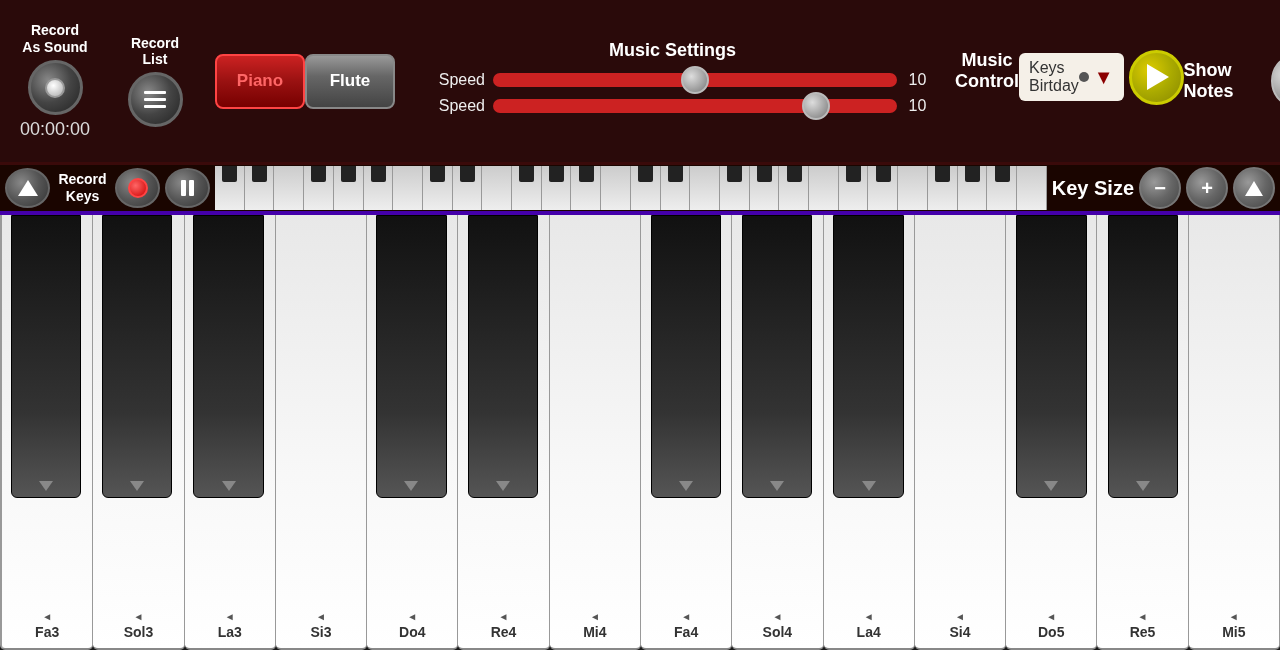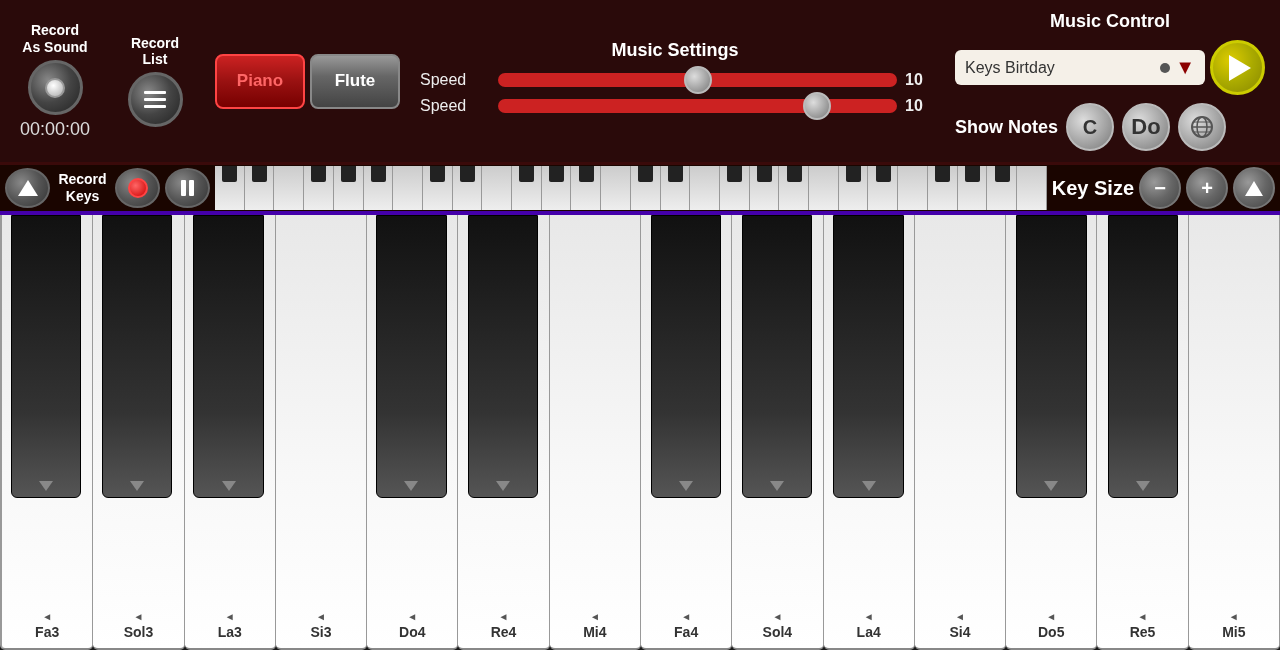--- a/index.html
+++ b/index.html
@@ -101,21 +101,20 @@
 
     
     .instrument-btns {
       display: flex;
       flex-direction: column;
       gap: 8px;
       margin-left: 5px;
     }
     .inst-row {
       display: flex;
-      gap: 5px;
     }
     .inst-btn {
       width: 90px;
       height: 55px;
       border-radius: 8px;
       background: linear-gradient(180deg, #999 0%, #666 40%, #444 100%);
       border: 2px solid #888;
       color: white;
       font-size: 17px;
       font-weight: bold;
@@ -147,20 +146,21 @@
       display: flex;
       align-items: center;
       width: 100%;
       margin-bottom: 8px;
       gap: 8px;
     }
     .slider-label {
       font-size: 16px;
       width: 70px;
       color: #eee;
+      text-align: right;
     }
     .slider-track {
       flex: 1;
       height: 14px;
       background: #cc2222;
       border-radius: 7px;
       position: relative;
     }
     .slider-knob {
       width: 28px;
@@ -169,30 +169,29 @@
       background: radial-gradient(circle at 35% 35%, #ddd, #aaa, #777);
       border: 2px solid #bbb;
       position: absolute;
       top: 50%;
       transform: translateY(-50%);
       cursor: pointer;
     }
     .slider-value {
       font-size: 16px;
       width: 25px;
-      text-align: left;
+      text-align: center;
       color: #eee;
-      font-weight: bold;
     }
 
     
     .music-control {
       width: 320px;
       display: flex;
-      flex-direction: column;
+      flex-direction: row;
       padding: 5px;
     }
     .music-control-title {
       font-size: 18px;
       font-weight: bold;
       text-align: center;
       margin-bottom: 8px;
     }
     .song-selector-row {
       display: flex;

